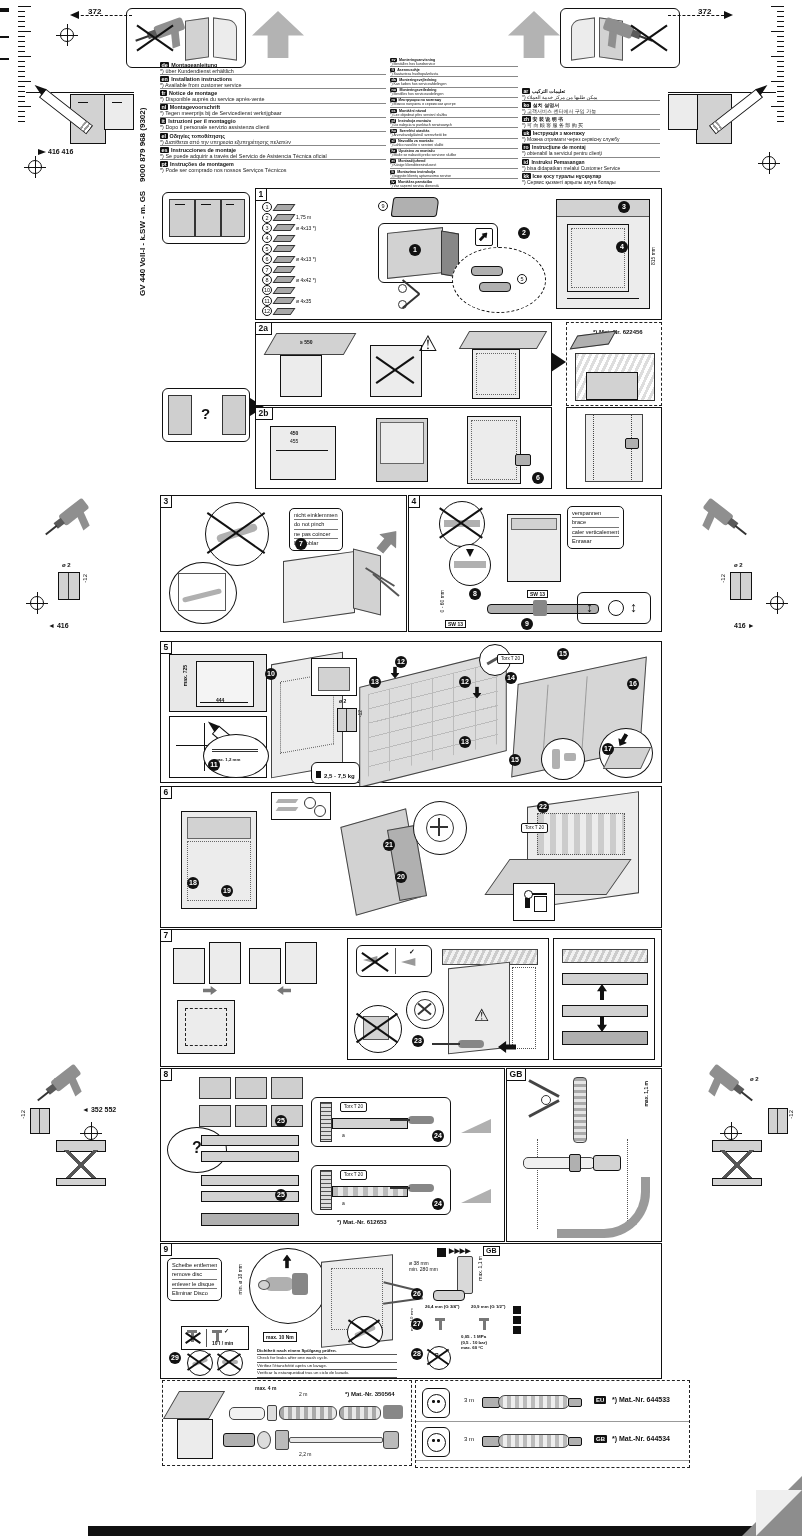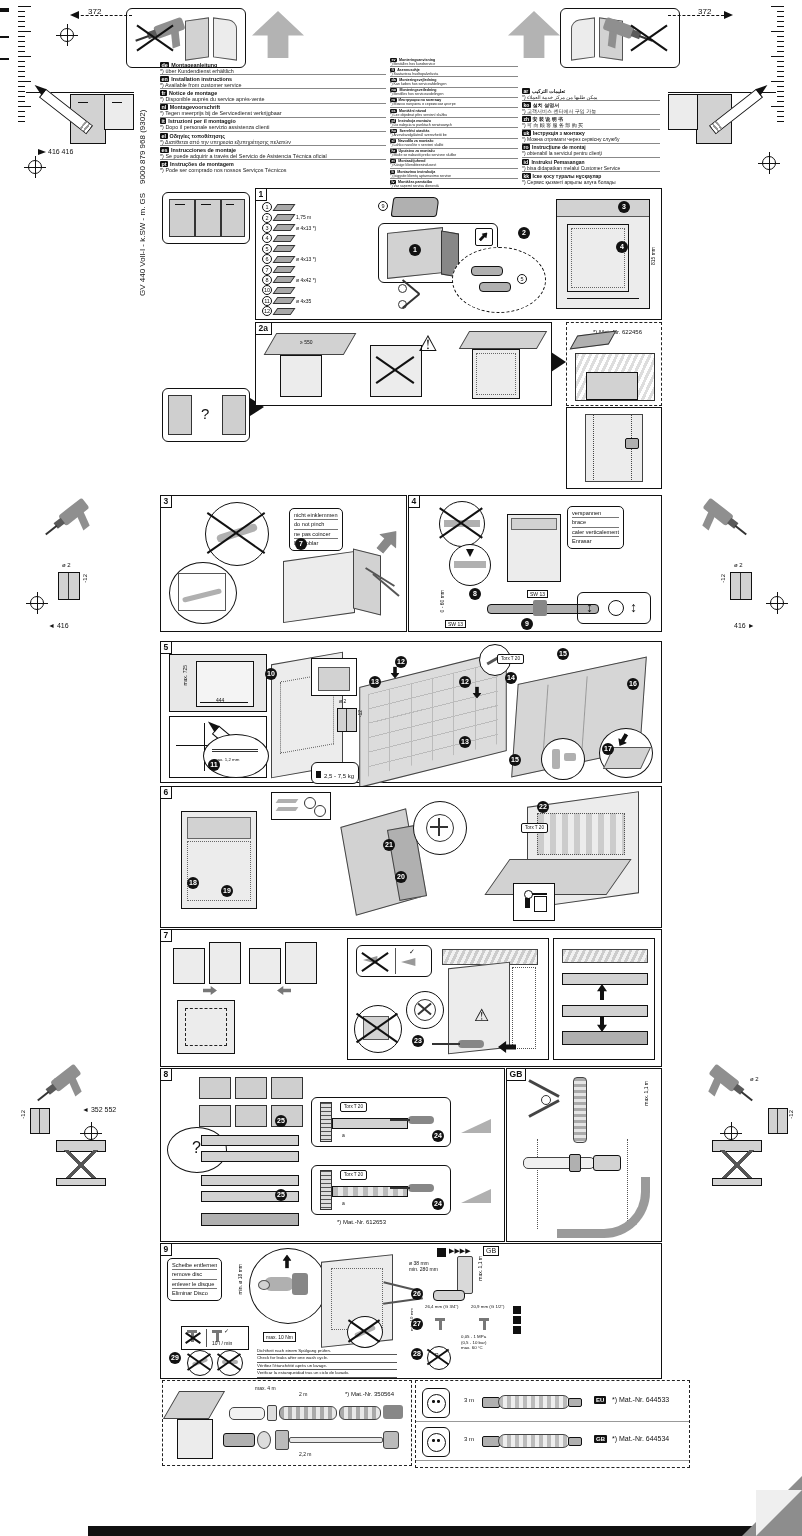--- a/index.html
+++ b/index.html
@@ -1,19 +1,19 @@
 <!DOCTYPE html>
 <html><head>
 <meta charset="utf-8">
 <style>
   html,body{margin:0;padding:0;background:#fff;}
   body{font-family:"Liberation Sans",sans-serif;color:#111;}
   #stage{position:relative;width:802px;height:1536px;background:#fff;overflow:hidden;}
   .a{position:absolute;}
-  .b{font-weight:normal;}
+  .b{font-weight:bold;}
   .t4{font-size:4.4px;line-height:1.25;}
   .t5{font-size:5px;line-height:1.25;}
   .t6{font-size:6px;line-height:1.2;}
   .t7{font-size:7px;line-height:1.2;}
   .t8{font-size:8px;line-height:1.2;}
   .vt{writing-mode:vertical-rl;transform:rotate(180deg);}
   .bd{border:1px solid #111;}
   .bd2{border:1.4px solid #111;}
   .rd{border-radius:6px;}
   .dash{border:1.4px dashed #222;}
@@ -439,20 +439,39 @@
   </div>
   <div class="a" style="left:551px;top:352px;width:0;height:0;border-top:10px solid transparent;border-bottom:10px solid transparent;border-left:15px solid #111;"></div>
   <div class="a dash" style="left:566px;top:322px;width:94px;height:82px;">
     <div class="a t6 b" style="left:26px;top:6px;">*) Mat.-Nr. 622456</div>
     <div class="a g3" style="left:8px;top:10px;width:34px;height:12px;transform:skewX(-35deg) rotate(-8deg);border:1px solid #333;"></div>
     <div class="a" style="left:8px;top:30px;width:78px;height:46px;background:repeating-linear-gradient(115deg,#ddd 0 3px,#fff 3px 6px);border:1px solid #333;">
       <div class="a g2 bd" style="left:10px;top:18px;width:50px;height:26px;"></div>
     </div>
   </div>
 
+  <div class="panel" style="left:255px;top:407px;width:295px;height:80px;">
+    <div class="tag">2b</div>
+    <div class="a" style="left:14px;top:8px;width:86px;height:64px;">
+      <div class="a g1 bd" style="left:0;top:10px;width:64px;height:52px;"></div>
+      <div class="a t5 b" style="left:20px;top:14px;">450</div>
+      <div class="a t5" style="left:20px;top:22px;">455</div>
+      <div class="a" style="left:6px;top:34px;width:52px;height:0;border-top:1px solid #111;"></div>
+    </div>
+    <div class="a" style="left:110px;top:6px;width:80px;height:70px;">
+      <div class="a g2 bd" style="left:10px;top:4px;width:50px;height:62px;"></div>
+      <div class="a g1" style="left:14px;top:8px;width:42px;height:40px;border:1px solid #666;"></div>
+    </div>
+    <div class="a" style="left:205px;top:6px;width:85px;height:70px;">
+      <div class="a g1 bd" style="left:6px;top:2px;width:52px;height:66px;"></div>
+      <div class="a" style="left:10px;top:6px;width:44px;height:58px;border:1px dotted #666;"></div>
+      <div class="a g3 bd" style="left:54px;top:40px;width:14px;height:10px;border-radius:2px;"></div>
+    </div>
+    <div class="blk" style="left:276px;top:64px;">6</div>
+  </div>
   <div class="a bd2" style="left:566px;top:407px;width:94px;height:80px;">
     <div class="a g1" style="left:18px;top:6px;width:56px;height:66px;border:1px solid #444;"></div>
     <div class="a" style="left:26px;top:6px;height:66px;border-left:1px dotted #444;"></div>
     <div class="a" style="left:64px;top:6px;height:66px;border-left:1px dotted #444;"></div>
     <div class="a g3 bd" style="left:58px;top:30px;width:12px;height:9px;border-radius:2px;"></div>
   </div>
 
   <div class="a" style="left:24px;top:500px;width:100px;height:135px;">
     <div class="drill" style="left:34px;top:16px;transform:rotate(-38deg);">
         <div class="db"></div>

